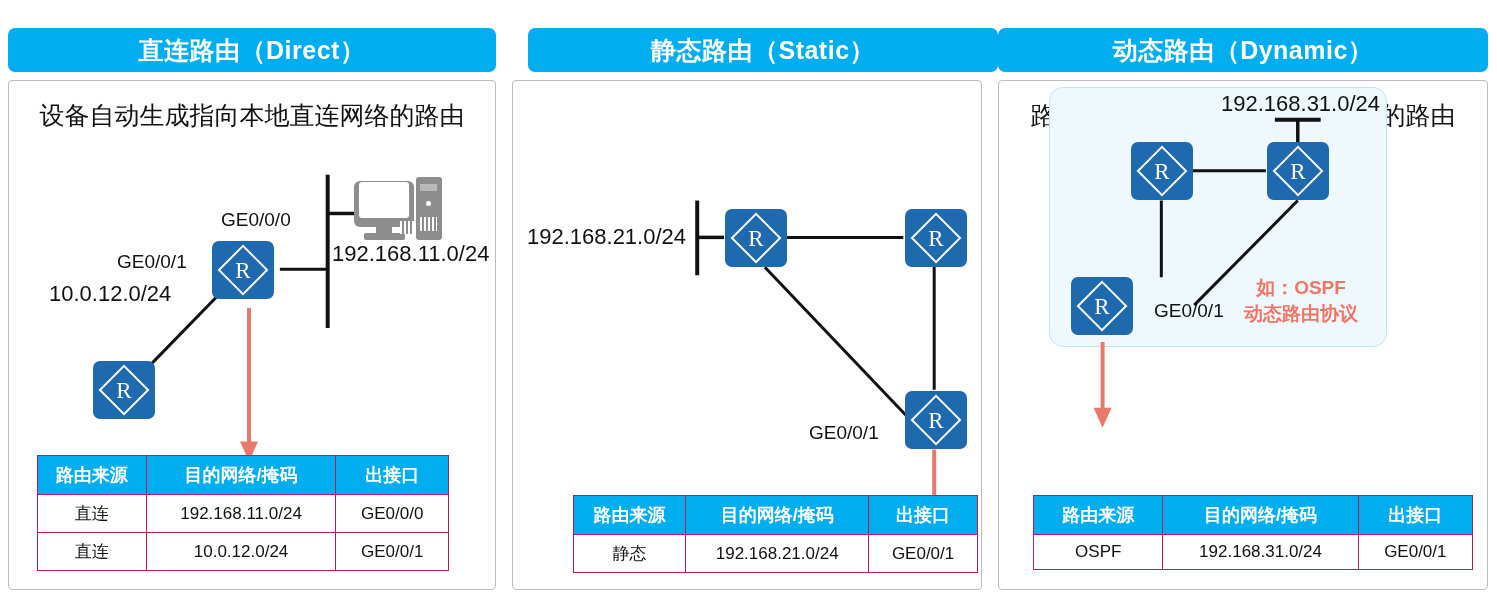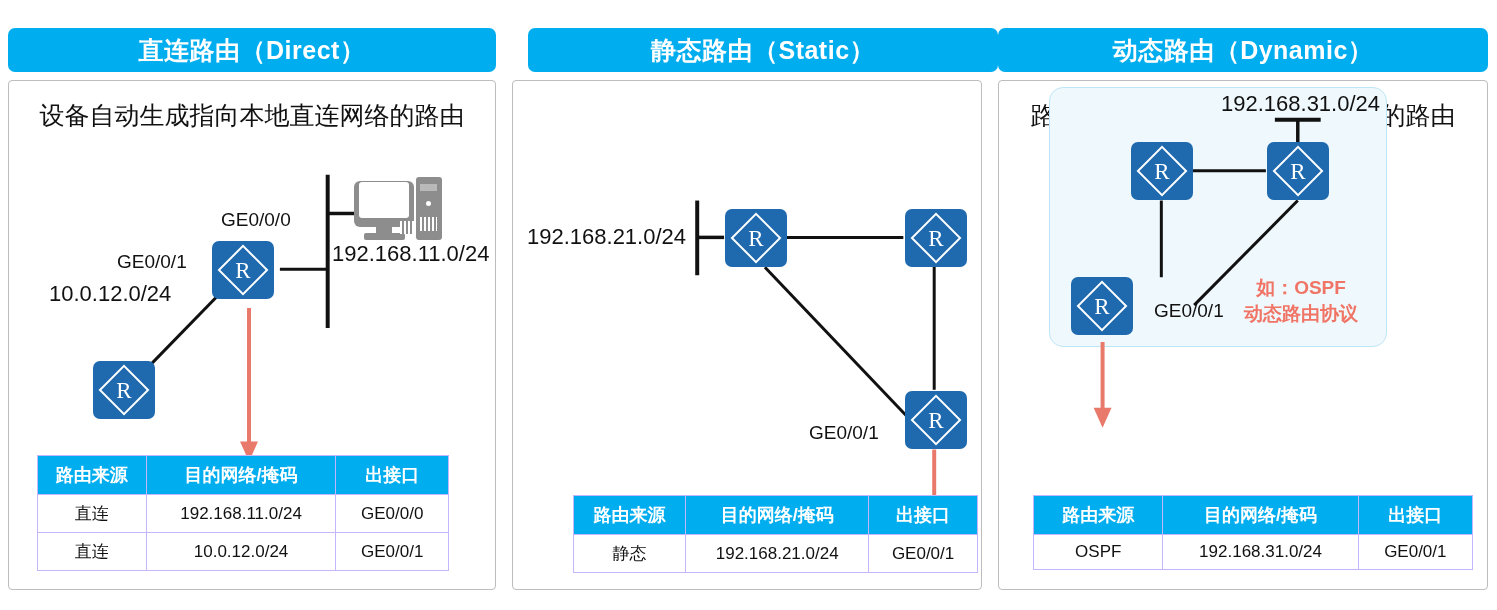--- a/index.html
+++ b/index.html
@@ -213,21 +213,21 @@
     text-align: center;
     line-height: 1.35;
     white-space: nowrap;
   }
 
   
   .rt {
     position: absolute;
     border-collapse: separate;
     border-spacing: 1.5px;
-    background: #c4b5fd;
+    background: #be185d;
     font-size: 17px;
   }
   .rt th {
     background: #00AEEF;
     color: #ffffff;
     font-weight: bold;
     font-size: 18px;
     padding: 7px 4px;
     text-align: center;
     white-space: nowrap;

